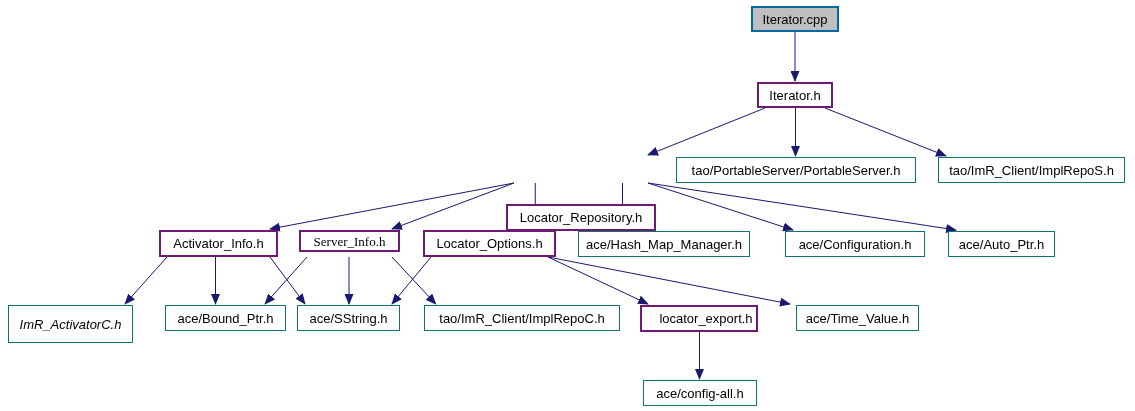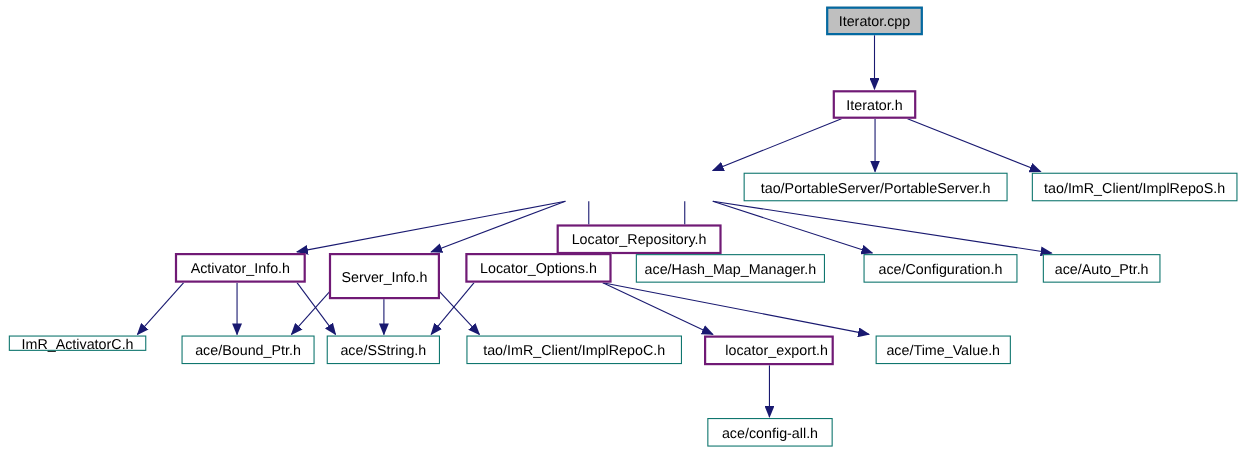--- a/index.html
+++ b/index.html
@@ -81,26 +81,26 @@
         <line x1="699.5" y1="332" x2="699.5" y2="379" stroke="#191970" stroke-width="1" marker-end="url(#arrowhead)"></line>
       </g>
   </svg>
   <div id="node-layer">
       <div class="node root" style="left: 751px; top: 6px; width: 88px; height: 26px;">Iterator.cpp</div>
       <div class="node main" style="left: 757px; top: 82px; width: 76px; height: 26px;">Iterator.h</div>
       <div class="node main" style="left: 506px; top: 156px; width: 150px; height: 27px; margin-top: 48px;">Locator_Repository.h</div>
       <div class="node plain" style="left: 676px; top: 157px; width: 240px; height: 26px;">tao/PortableServer/PortableServer.h</div>
       <div class="node plain" style="left: 938px; top: 157px; width: 187px; height: 26px;">tao/ImR_Client/ImplRepoS.h</div>
       <div class="node main" style="left: 159px; top: 230px; width: 119px; height: 27px; text-align: right;">Activator_Info.h</div>
-      <div class="node main" style="left: 299px; top: 230px; width: 101px; height: 42px;">Server_Info.h</div>
+      <div class="node main" style="left: 299px; top: 230px; width: 101px; height: 22px; font-family: Liberation Serif, serif;">Server_Info.h</div>
       <div class="node main" style="left: 423px; top: 230px; width: 133px; height: 27px;">Locator_Options.h</div>
       <div class="node plain" style="left: 578px; top: 231px; width: 172px; height: 26px;">ace/Hash_Map_Manager.h</div>
       <div class="node plain" style="left: 785px; top: 231px; width: 140px; height: 26px;">ace/Configuration.h</div>
       <div class="node plain" style="left: 948px; top: 231px; width: 107px; height: 26px;">ace/Auto_Ptr.h</div>
-      <div class="node plain" style="left: 8px; top: 305px; width: 125px; height: 14px;">ImR_ActivatorC.h</div>
+      <div class="node plain" style="left: 8px; top: 305px; width: 125px; height: 38px; font-style: italic;">ImR_ActivatorC.h</div>
       <div class="node plain" style="left: 152px; top: 305px; width: 121px; height: 26px; margin-left: 13px;">ace/Bound_Ptr.h</div>
       <div class="node plain" style="left: 297px; top: 305px; width: 103px; height: 26px;">ace/SString.h</div>
       <div class="node plain" style="left: 424px; top: 305px; width: 196px; height: 26px; text-align: right;">tao/ImR_Client/ImplRepoC.h</div>
       <div class="node main" style="left: 640px; top: 305px; width: 118px; height: 27px; padding-left: 14px;">locator_export.h</div>
       <div class="node plain" style="left: 796px; top: 305px; width: 123px; height: 26px;">ace/Time_Value.h</div>
       <div class="node plain" style="left: 643px; top: 380px; width: 114px; height: 26px;">ace/config-all.h</div>
     </div>
 </div>
 
 </body></html>

